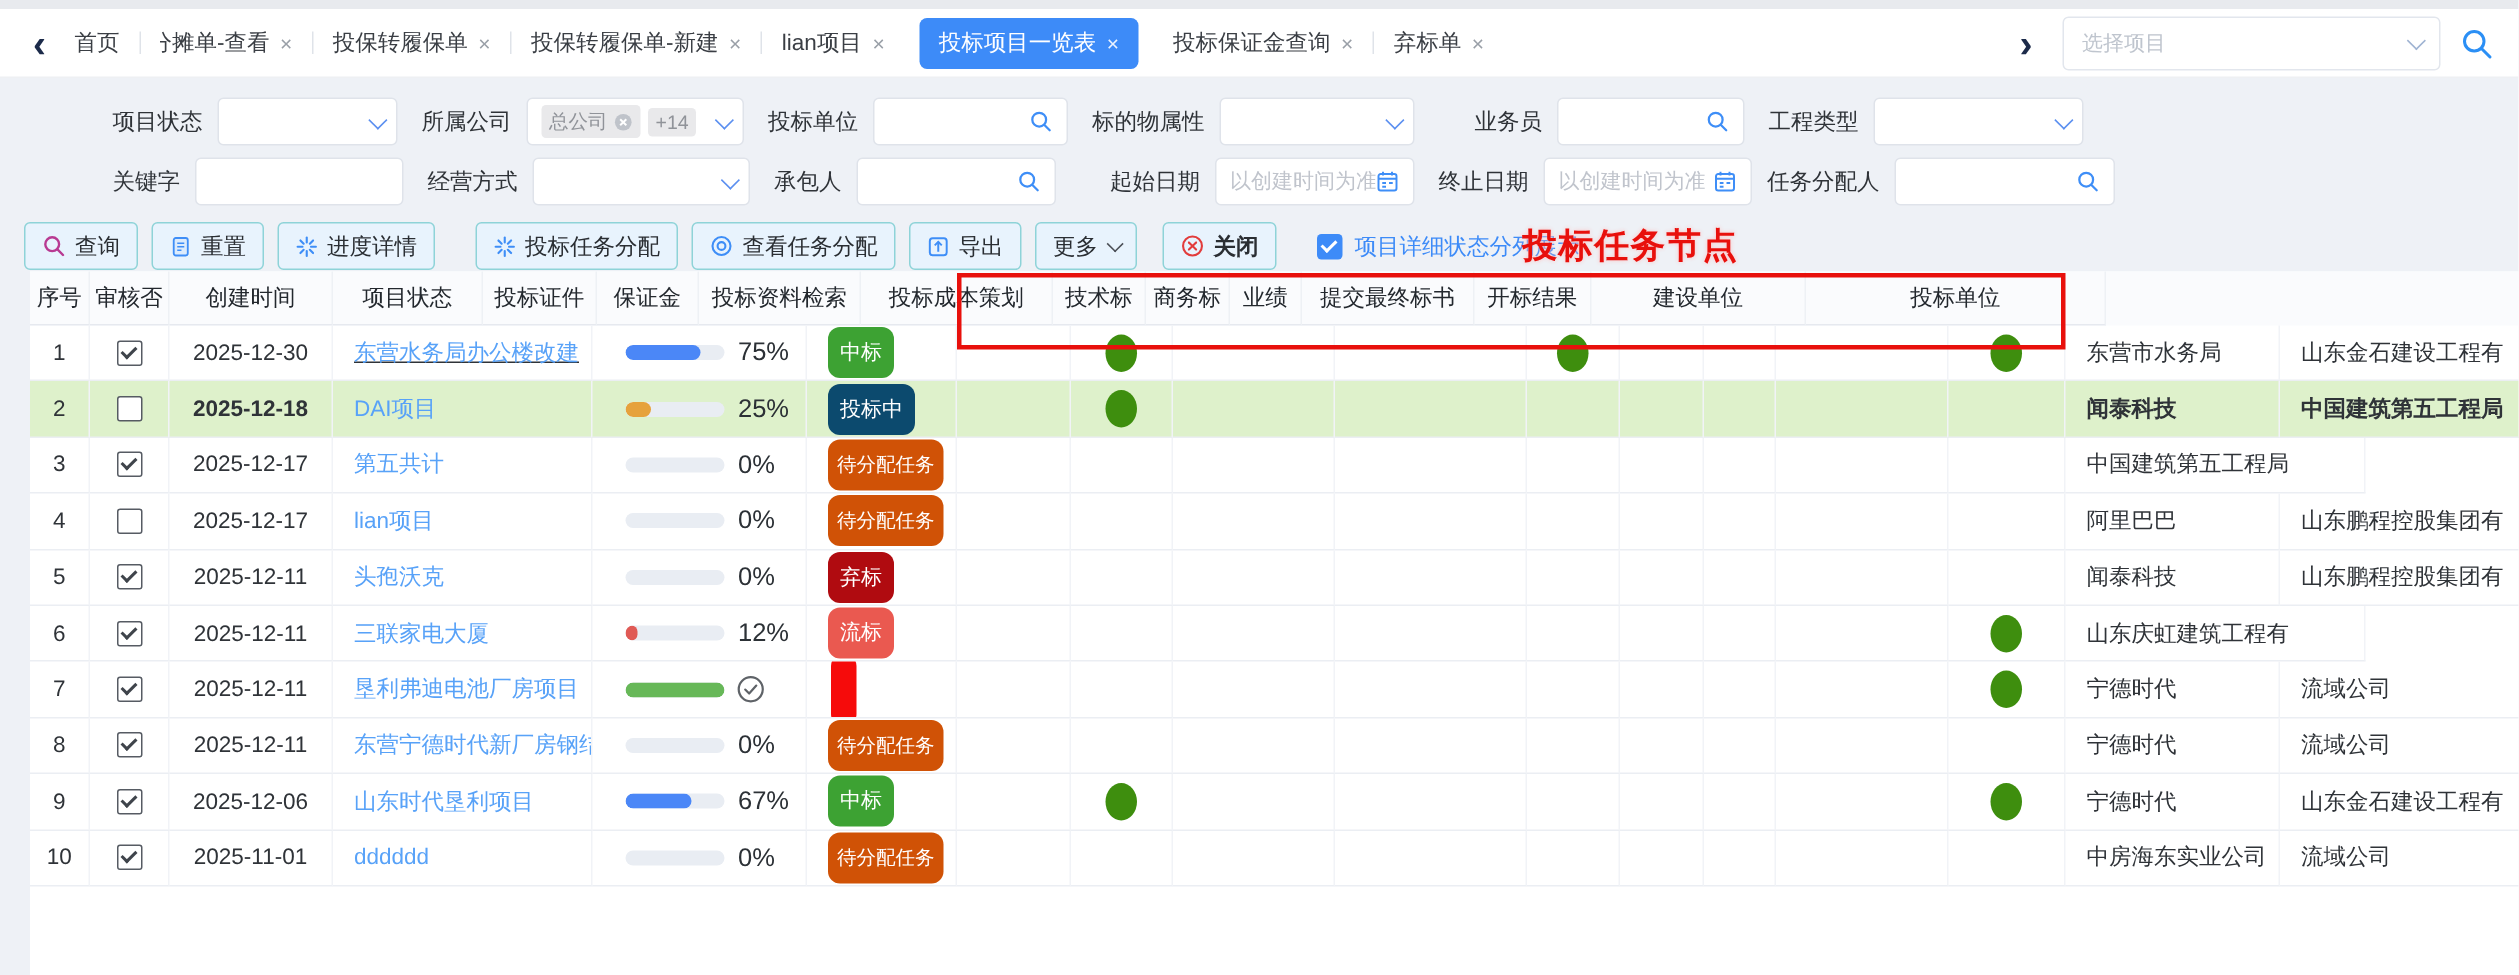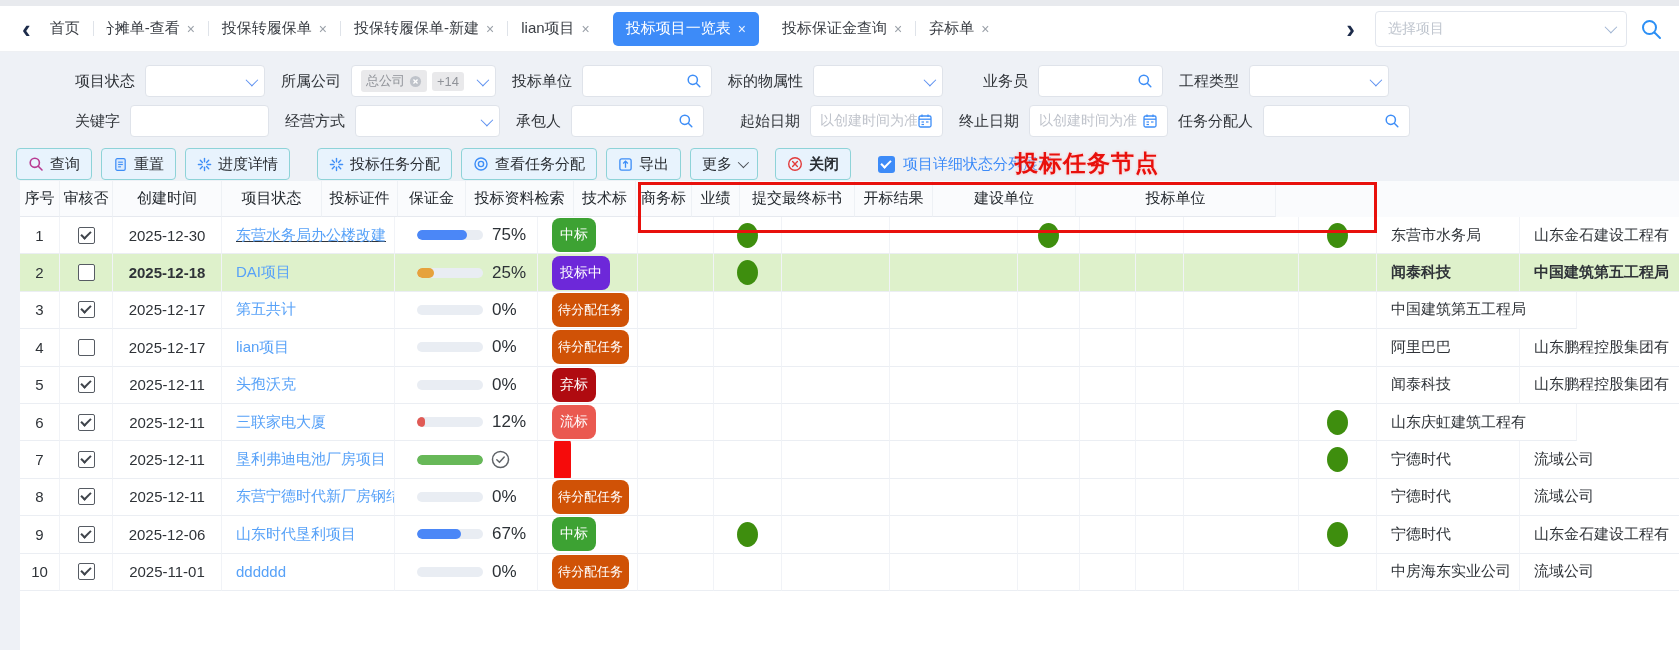--- a/index.html
+++ b/index.html
@@ -355,20 +355,21 @@
 
 <div class="table">
   <div class="thead" id="thead">
       <div class="hcell" style="width: 40px;">序号</div>
       <div class="hcell" style="width: 53px;">审核否</div>
       <div class="hcell" style="width: 109px;">创建时间</div>
       <div class="hcell" style="width: 100px;">项目状态</div>
       <div class="hcell" style="width: 76px;">投标证件</div>
       <div class="hcell" style="width: 68px;">保证金</div>
       <div class="hcell" style="width: 108px;">投标资料检索</div>
+      <div class="hcell" style="width: 128px;">投标成本策划</div>
       <div class="hcell" style="width: 62px;">技术标</div>
       <div class="hcell" style="width: 56px;">商务标</div>
       <div class="hcell" style="width: 48px;">业绩</div>
       <div class="hcell" style="width: 115px;">提交最终标书</div>
       <div class="hcell" style="width: 78px;">开标结果</div>
       <div class="hcell" style="width: 143px;">建设单位</div>
       <div class="hcell" style="width: 200px;">投标单位</div>
     </div>
   <div id="tbody">
       <div class="trow">
@@ -428,21 +429,21 @@
         </div>
         <div class="cell" style="width: 143px;">
           <div class="pwrap">
             <div class="ptrack">
               <div class="pfill" style="width: 17px; background: rgb(230, 162, 60);"></div>
             </div>
             <div class="pct">25%</div>
           </div>
         </div>
         <div class="cell left" style="width: 100px; padding-left: 0px;">
-          <div class="badge" style="background: #6d28d9;">投标中</div>
+          <div class="badge" style="background: #0c4a6e;">投标中</div>
         </div>
         <div class="cell" style="width: 76px;"></div>
         <div class="cell" style="width: 68px;">
           <div class="dot"></div>
         </div>
         <div class="cell" style="width: 108px;"></div>
         <div class="cell" style="width: 128px;"></div>
         <div class="cell" style="width: 62px;"></div>
         <div class="cell" style="width: 56px;"></div>
         <div class="cell" style="width: 48px;"></div>

